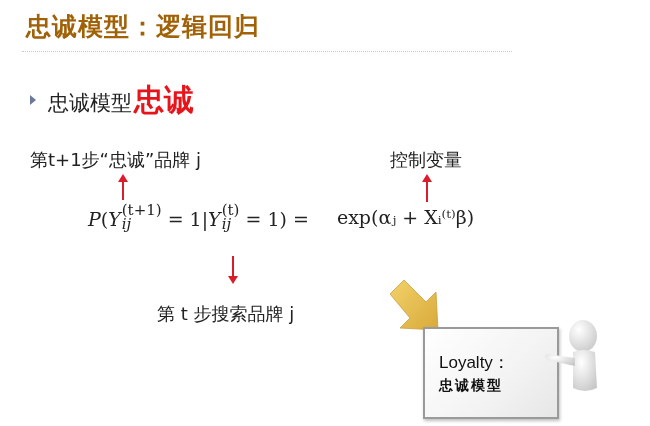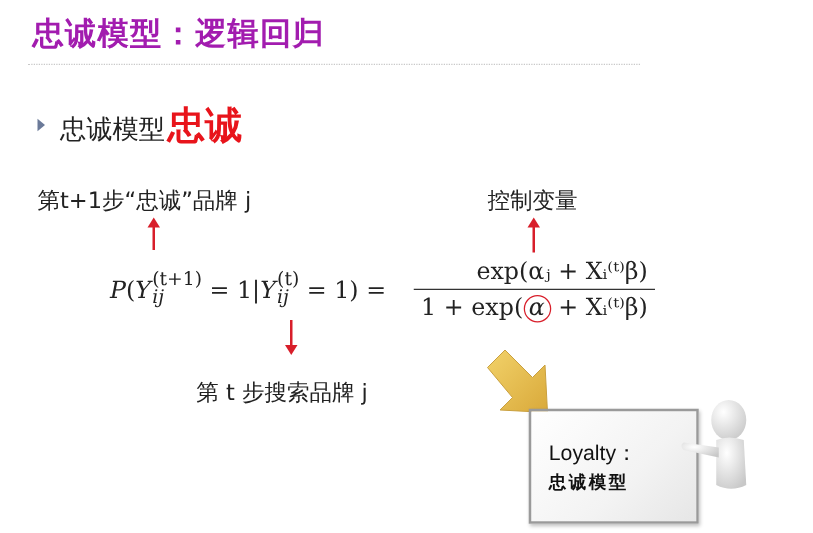--- a/index.html
+++ b/index.html
@@ -2,21 +2,21 @@
 <html><head>
 <meta charset="utf-8">
 <style>
   html, body { margin: 0; padding: 0; }
   body {
     width: 650px; height: 426px; background: #ffffff; position: relative; overflow: hidden;
     font-family: "DejaVu Sans", "Liberation Sans", sans-serif; color: #1a1a1a;
   }
   .title {
     position: absolute; left: 26px; top: 10px; font-size: 25px; font-weight: bold;
-    color: #a21caf; letter-spacing: 1px;
+    color: #a16207; letter-spacing: 1px;
   }
   .title-rule {
     position: absolute; left: 22px; top: 51px; width: 490px; height: 0;
     border-top: 1px dotted #c8c8c8;
   }
   .bullet-row { position: absolute; left: 30px; top: 80px; display: flex; align-items: baseline; }
   .bullet-icon {
     width: 0; height: 0; border-top: 5px solid transparent; border-bottom: 5px solid transparent;
     border-left: 6px solid #6b7a99; margin-right: 12px; position: relative; top: -5px;
   }
@@ -88,23 +88,20 @@
   </span>
   <span style="white-space:pre;"> = 1|</span>
   <i>Y</i>
   <span class="supsub">
     <span class="sup">(t)</span>
     <span class="sub">ij</span>
   </span>
   <span style="white-space:pre;"> = 1) = </span>
   <span class="frac">
     <span class="num">exp(αⱼ + Xᵢ⁽ᵗ⁾β)</span>
-    <span class="den">
-      <span style="white-space:pre;">1 + exp(</span><span class="circled">α</span><span style="white-space:pre;"> + Xᵢ⁽ᵗ⁾β)</span>
-    </span>
   </span>
 </div>
 
 <div class="arrow-down" style="left:232px; top:256px; height:22px;"></div>
 <div class="label" style="left:157px; top:302px;">第 t 步搜索品牌 j</div>
 
 <svg class="yellow-arrow" width="60" height="58" viewBox="0 0 60 58">
   <defs>
     <linearGradient id="ya" x1="0" y1="0" x2="1" y2="1">
       <stop offset="0" stop-color="#f2d26a"></stop>

